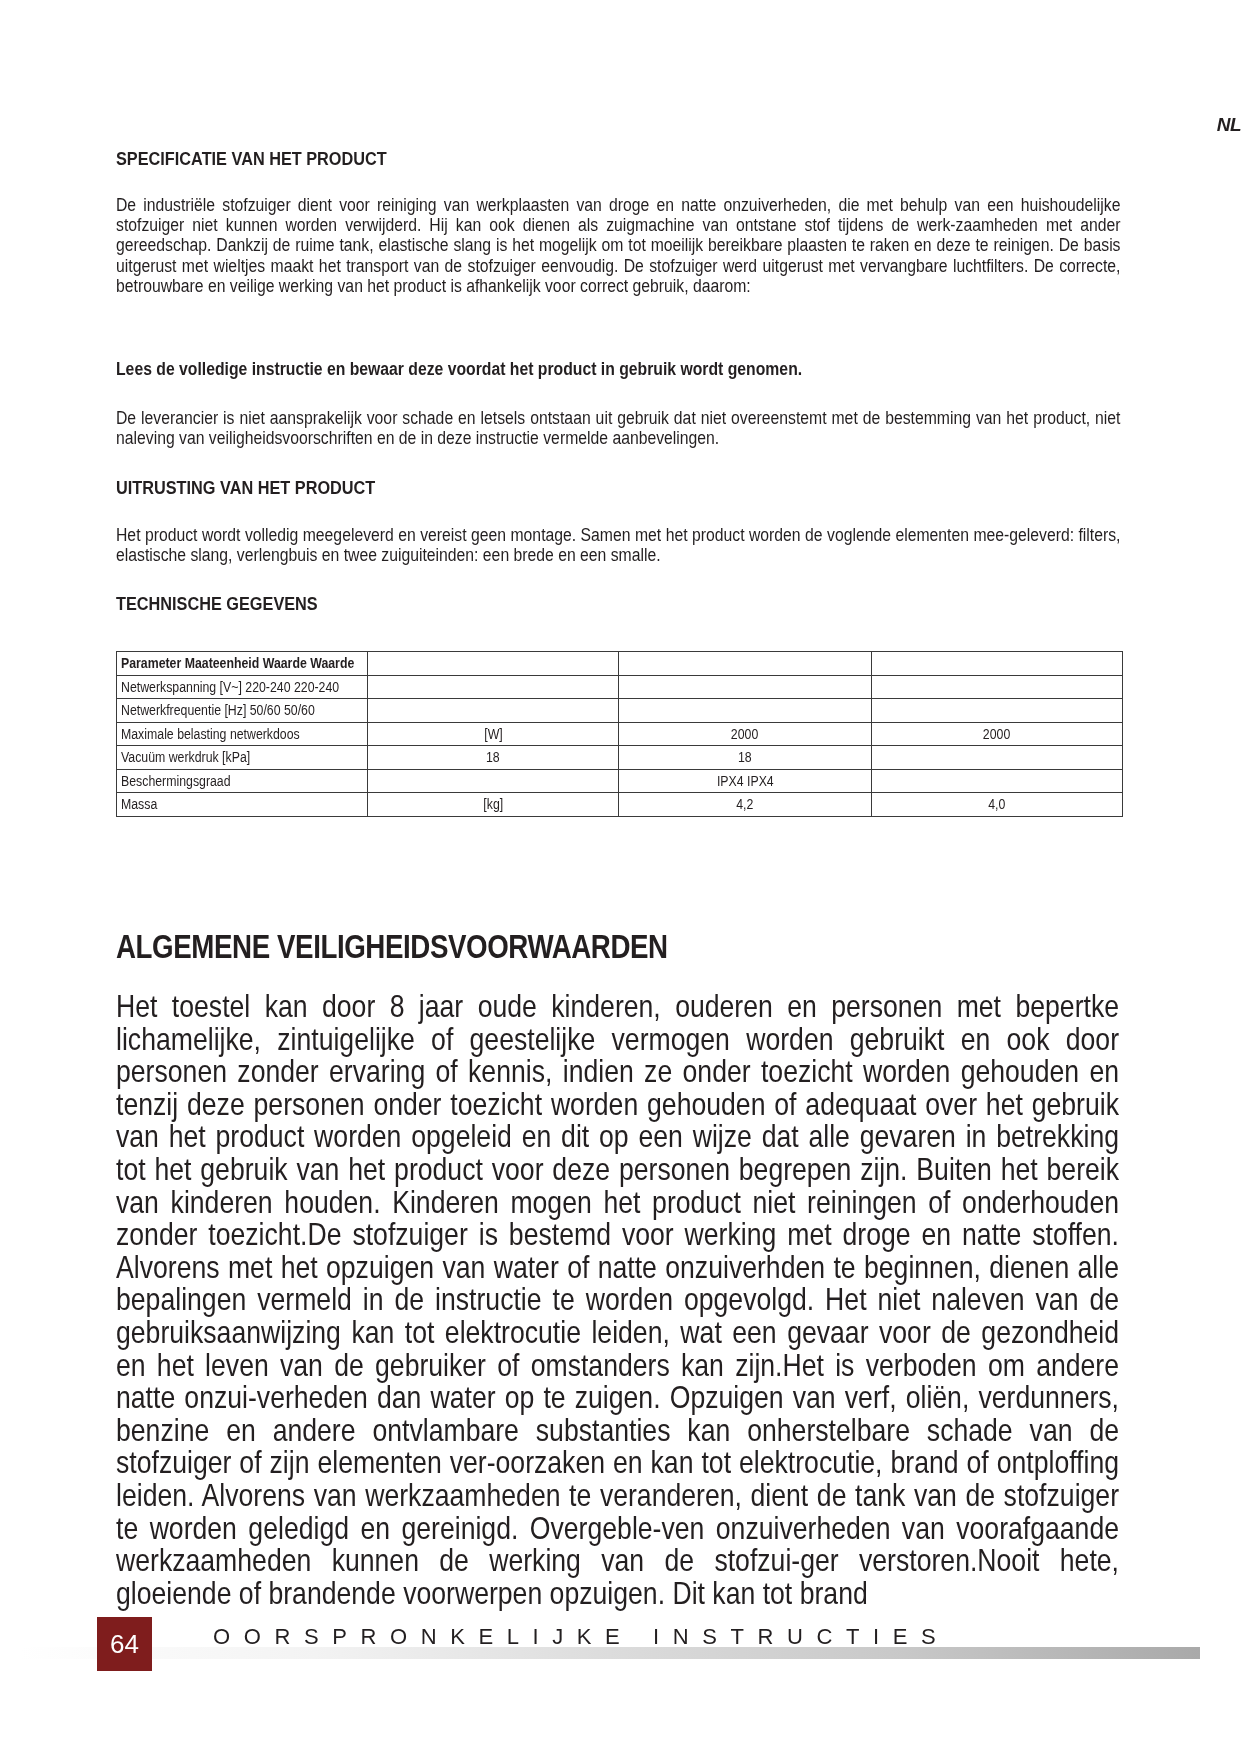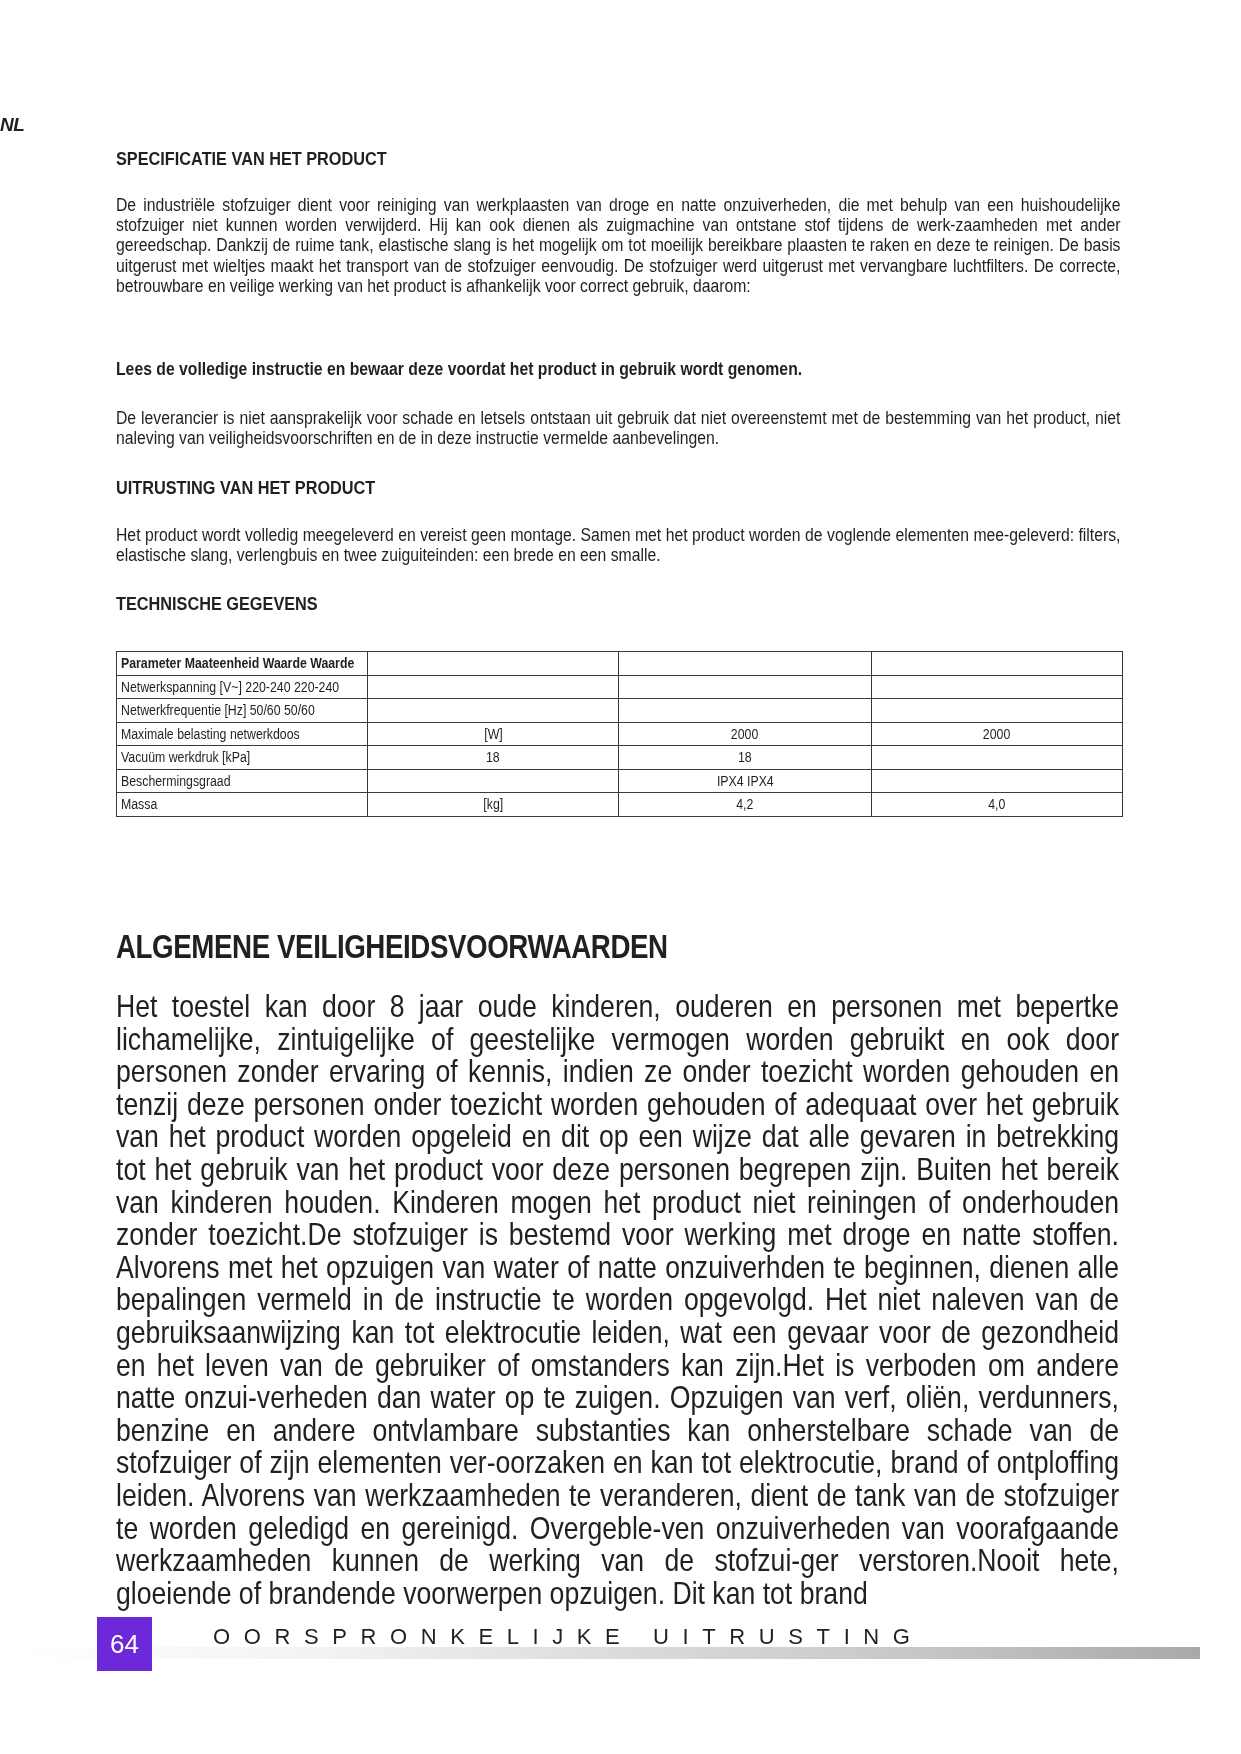--- a/index.html
+++ b/index.html
@@ -7,21 +7,21 @@
     body {
       position: relative;
       font-family: "Liberation Sans", sans-serif;
       color: #231f20;
       overflow: hidden;
     }
     .page { position: absolute; left: 0; top: 0; width: 1241px; height: 1754px; }
 
     .lang {
       position: absolute; left: 0; width: 1241px; top: 114px;
-      text-align: left; font-weight: bold; font-style: italic;
+      text-align: right; font-weight: bold; font-style: italic;
       font-size: 19px; letter-spacing: -0.5px;
     }
     .h-small {
       position: absolute; left: 116px;
       font-weight: bold; font-size: 18.5px;
       transform: scaleX(0.88); transform-origin: left top;
       white-space: nowrap;
     }
     .para {
       position: absolute; left: 116px; width: 1148px;
@@ -68,21 +68,21 @@
       width: 1187px;
       font-size: 31.5px; line-height: 32.6px;
       text-align: justify;
       transform: scaleX(0.845); transform-origin: left top;
     }
 
     
     .page-num {
       position: absolute; left: 97px; top: 1617px;
       width: 55px; height: 54px;
-      background: #6d28d9; color: #ffffff;
+      background: #7f1d1d; color: #ffffff;
       font-size: 26px; text-align: center; line-height: 54px;
     }
     .footer-bar {
       position: absolute; left: 20px; top: 1647px;
       width: 1180px; height: 12px;
       background: linear-gradient(to right, #ffffff 0%, #f3f3f3 25%, #dcdcdc 50%, #c8c8c8 75%, #a9a9a9 100%);
     }
     .footer-text {
       position: absolute; left: 213px; top: 1624px;
       font-size: 22px; letter-spacing: 13.6px;
@@ -162,15 +162,15 @@
         </tr>
       </tbody>
   </table>
 
   <div class="h-large">ALGEMENE VEILIGHEIDSVOORWAARDEN</div>
 
   <div class="big-para">Het toestel kan door 8 jaar oude kinderen, ouderen en personen met bepertke lichamelijke, zintuigelijke of geestelijke vermogen worden gebruikt en ook door personen zonder ervaring of kennis, indien ze onder toezicht worden gehouden en tenzij deze personen onder toezicht worden gehouden of adequaat over het gebruik van het product worden opgeleid en dit op een wijze dat alle gevaren in betrekking tot het gebruik van het product voor deze personen begrepen zijn. Buiten het bereik van kinderen houden. Kinderen mogen het product niet reiningen of onderhouden zonder toezicht.De stofzuiger is bestemd voor werking met droge en natte stoffen. Alvorens met het opzuigen van water of natte onzuiverhden te beginnen, dienen alle bepalingen vermeld in de instructie te worden opgevolgd. Het niet naleven van de gebruiksaanwijzing kan tot elektrocutie leiden, wat een gevaar voor de gezondheid en het leven van de gebruiker of omstanders kan zijn.Het is verboden om andere natte onzui-verheden dan water op te zuigen. Opzuigen van verf, oliën, verdunners, benzine en andere ontvlambare substanties kan onherstelbare schade van de stofzuiger of zijn elementen ver-oorzaken en kan tot elektrocutie, brand of ontploffing leiden. Alvorens van werkzaamheden te veranderen, dient de tank van de stofzuiger te worden geledigd en gereinigd. Overgeble-ven onzuiverheden van voorafgaande werkzaamheden kunnen de werking van de stofzui-ger verstoren.Nooit hete, gloeiende of brandende voorwerpen opzuigen. Dit kan tot brand</div>
 
   <div class="footer-bar"></div>
   <div class="page-num">64</div>
-  <div class="footer-text">OORSPRONKELIJKE UITRUSTING</div>
+  <div class="footer-text">OORSPRONKELIJKE INSTRUCTIES</div>
 
 </div>
 
 </body></html>

